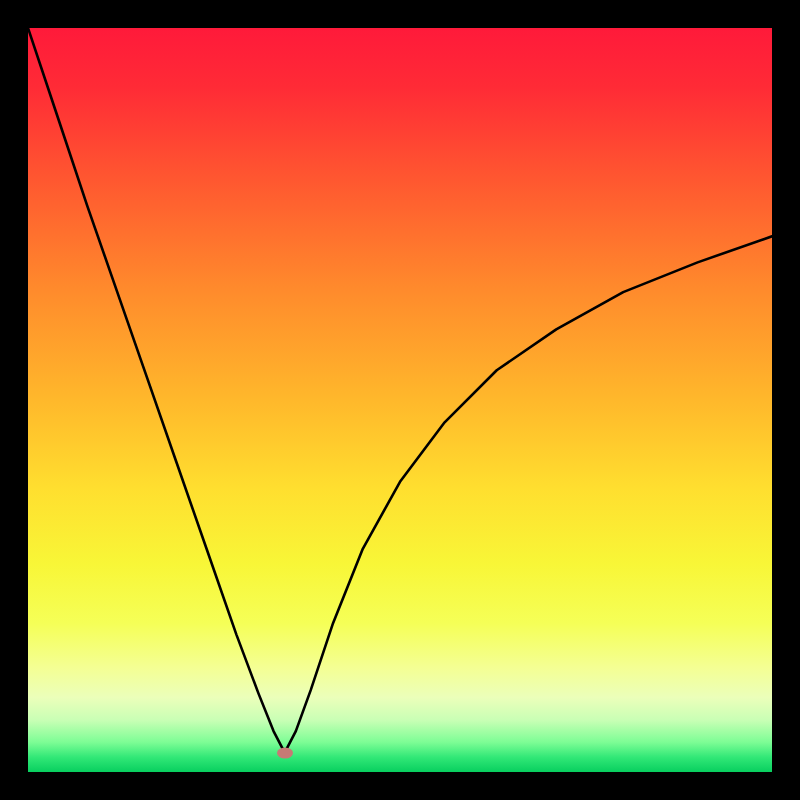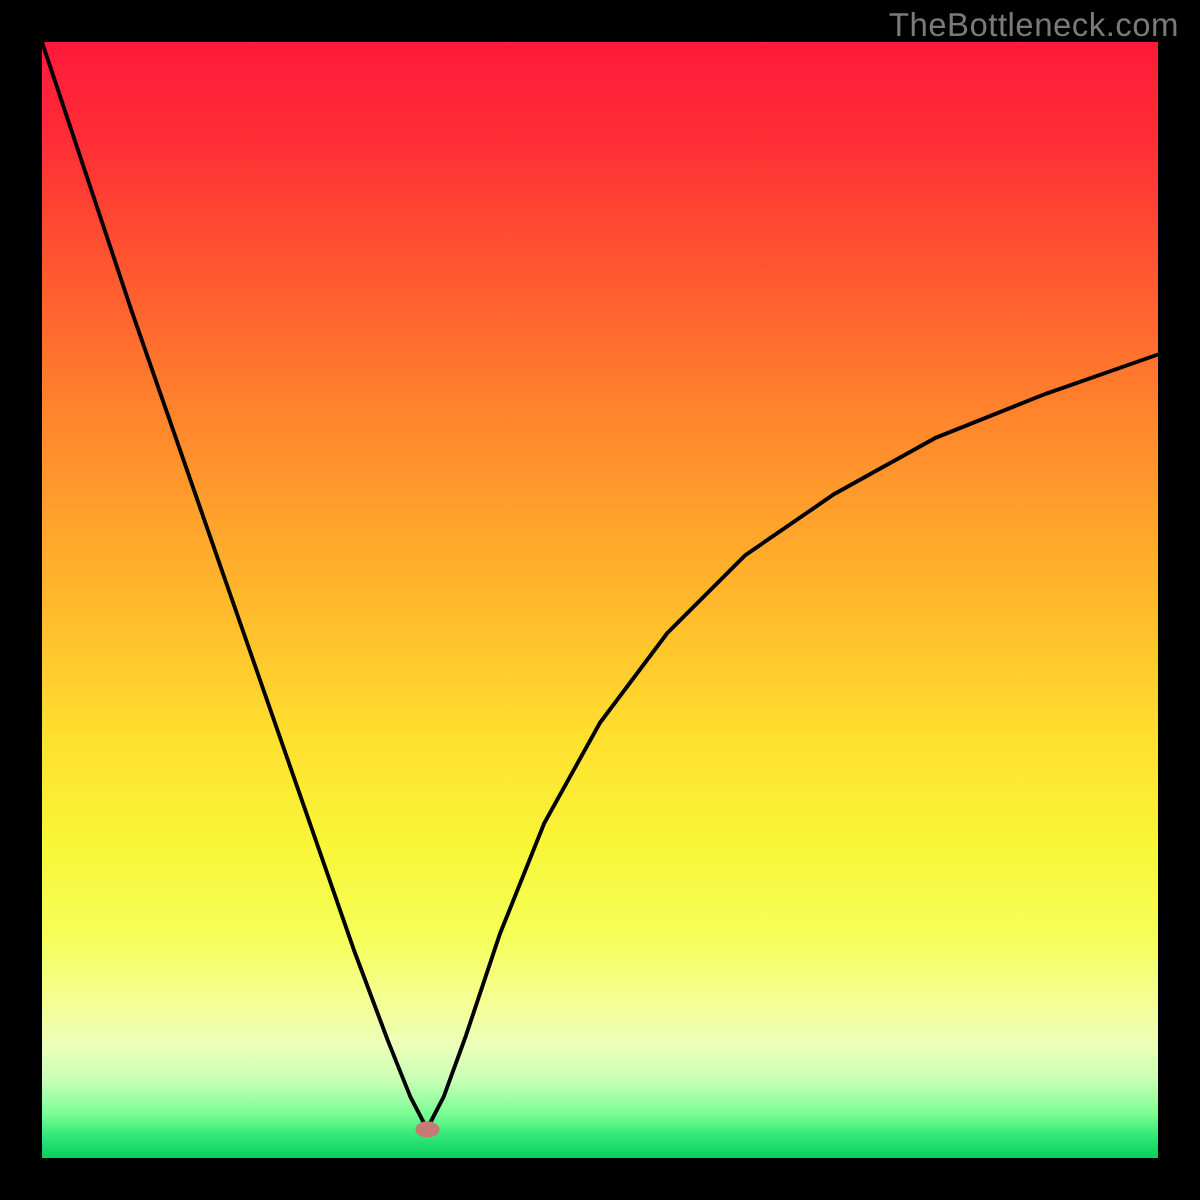--- a/index.html
+++ b/index.html
@@ -50,21 +50,20 @@
     height: 11px;
     border-radius: 50%;
     background: #c77a75;
     transform: translate(-50%, -50%);
   }
 </style>
 </head>
 <body>
 
 <div class="frame">
-  <div class="watermark">TheBottleneck.com</div>
 
   <div class="plot">
     <div class="gradient" style="background: linear-gradient(rgb(255, 26, 58) 0%, rgb(255, 43, 54) 8%, rgb(255, 86, 48) 20%, rgb(255, 138, 44) 35%, rgb(255, 184, 43) 50%, rgb(255, 223, 47) 62%, rgb(248, 246, 55) 72%, rgb(245, 255, 87) 80%, rgb(244, 255, 148) 86%, rgb(235, 255, 186) 90%, rgb(201, 255, 181) 93%, rgb(125, 253, 149) 96%, rgb(50, 232, 119) 98%, rgb(8, 207, 95) 100%);"></div>
 
     <svg class="curve-svg" viewBox="0 0 744 744" preserveAspectRatio="none">
       <path fill="none" vector-effect="non-scaling-stroke" d="M0.00 0.00 L29.76 89.28 L59.52 178.56 L89.28 264.12 L119.04 349.68 L148.80 435.24 L178.56 520.80 L208.32 606.36 L230.64 665.88 L245.52 703.08 L256.68 724.66 L267.84 703.08 L282.72 662.16 L305.04 595.20 L334.80 520.80 L372.00 453.84 L416.64 394.32 L468.72 342.24 L528.24 301.32 L595.20 264.12 L669.60 234.36 L744.00 208.32" stroke="#000000" stroke-width="2.6" stroke-linejoin="round" stroke-linecap="round"></path>
     </svg>
 
     <div class="marker" style="left: 256.68px; top: 724.656px; background: rgb(199, 122, 117);"></div>
   </div>

